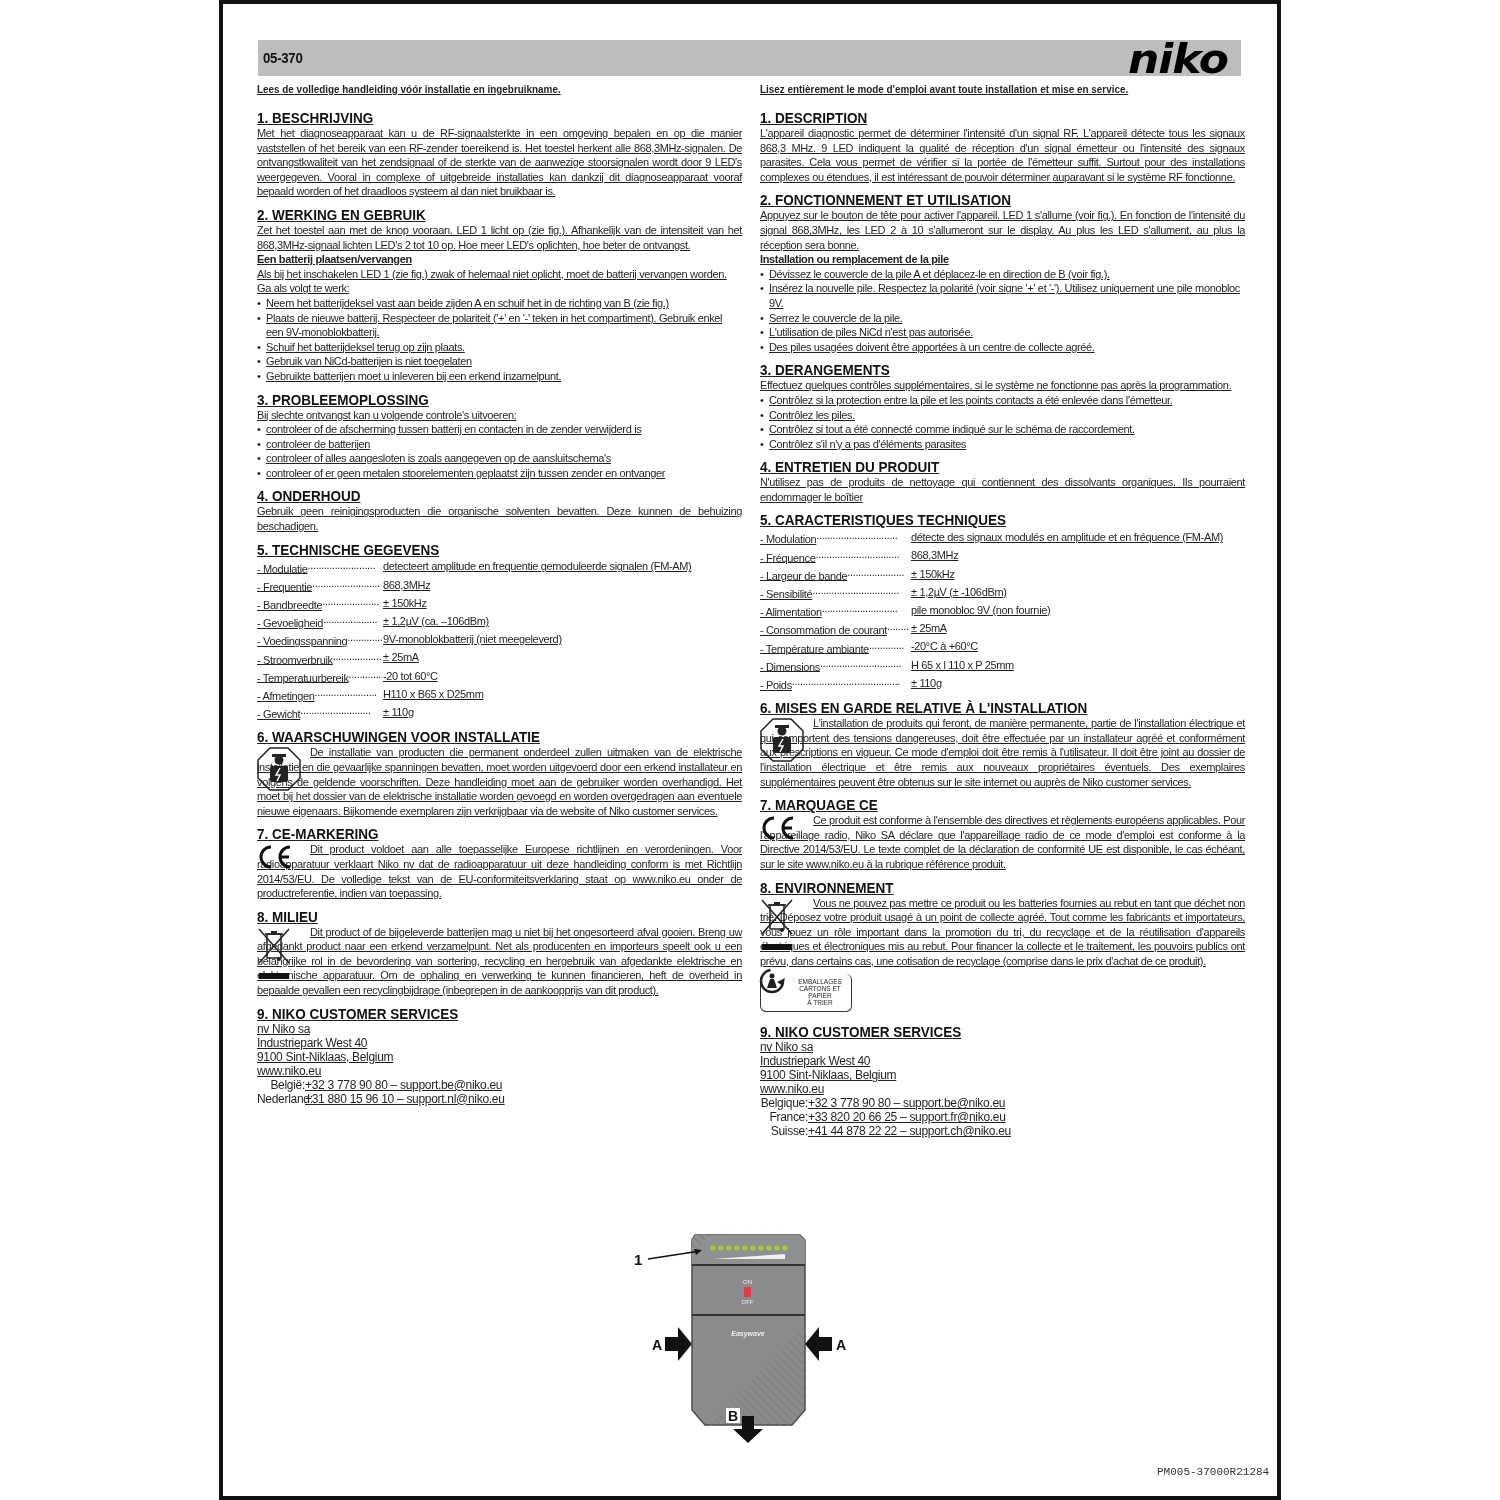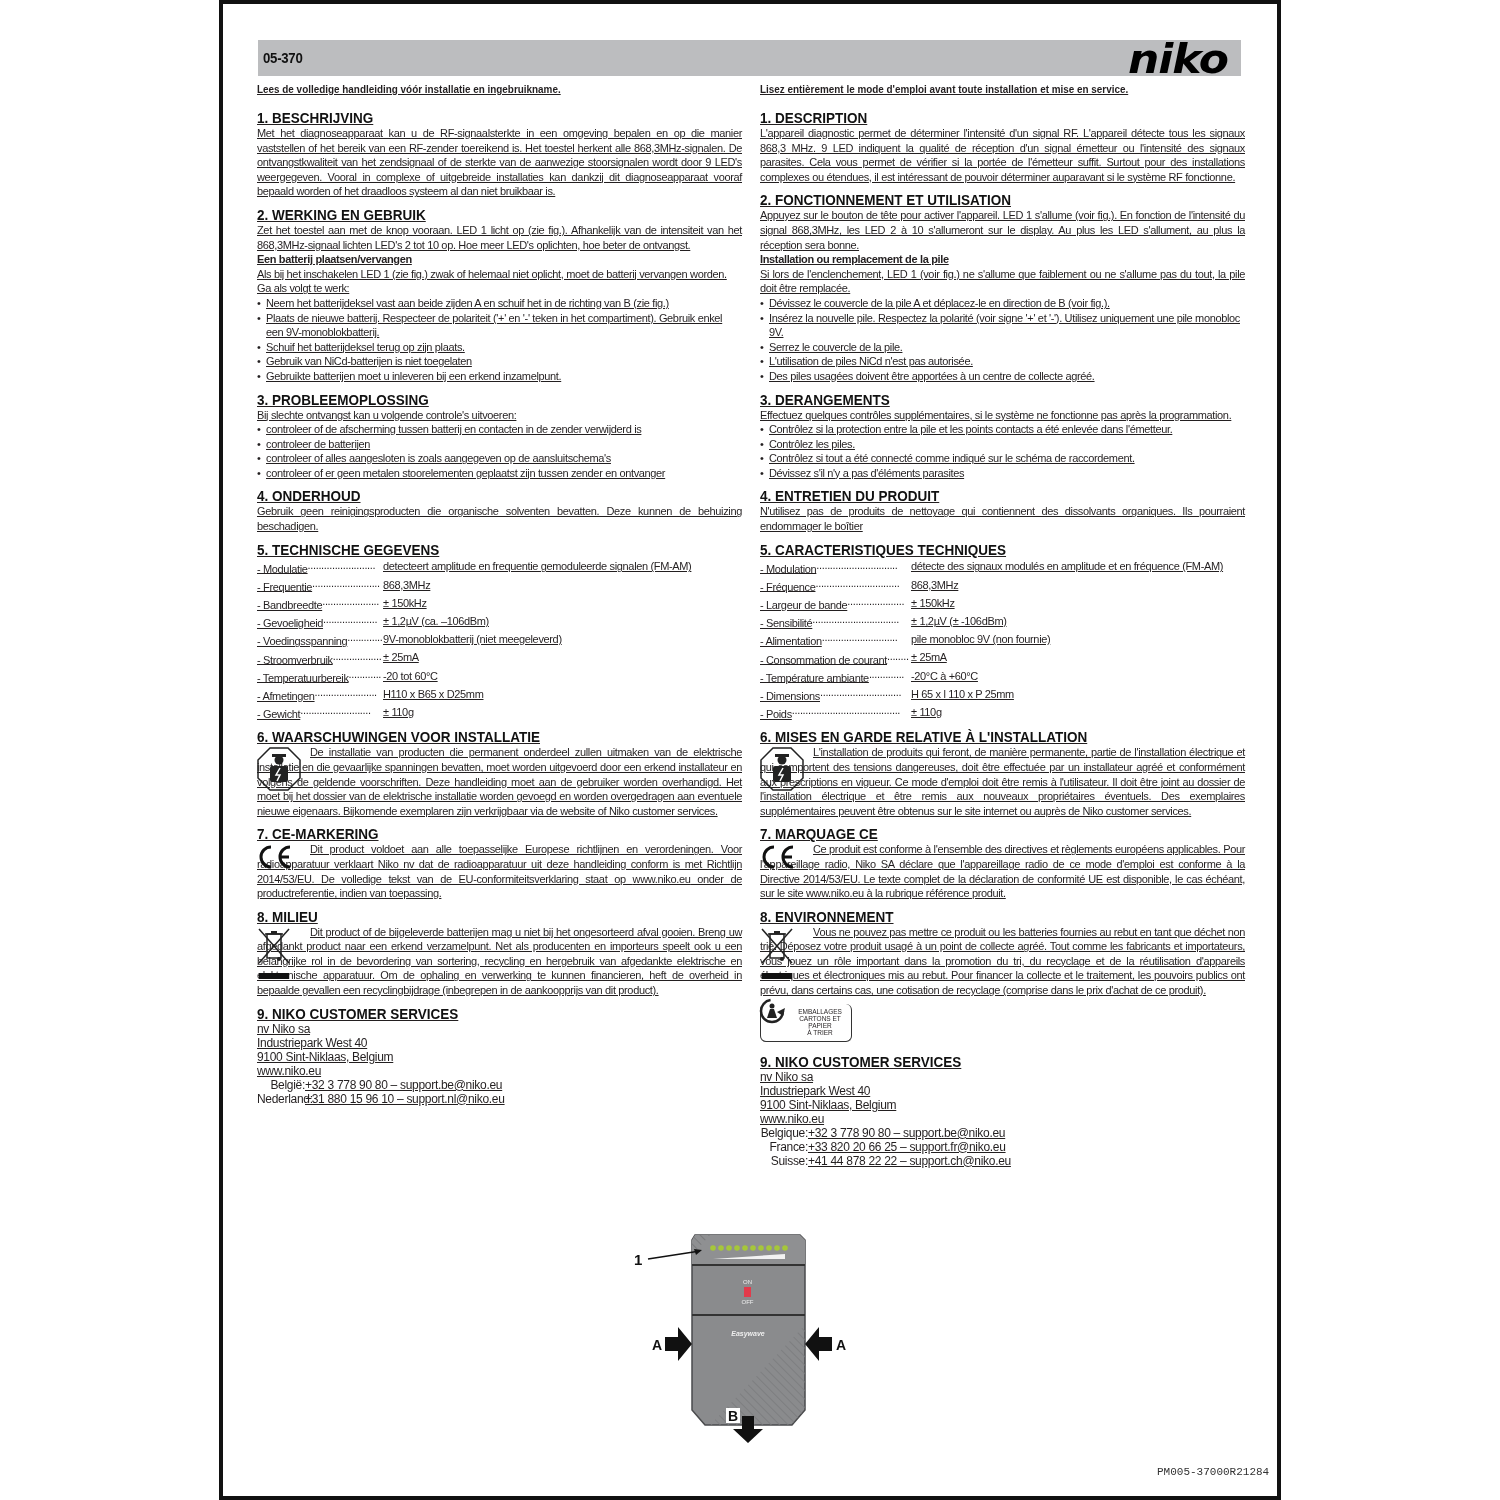--- a/index.html
+++ b/index.html
@@ -166,36 +166,35 @@
 
 <div class="col fr">
   <div class="intro">Lisez entièrement le mode d'emploi avant toute installation et mise en service.</div>
 
   <div class="sec-title">1. DESCRIPTION</div>
   <div class="p">L'appareil diagnostic permet de déterminer l'intensité d'un signal RF.  L'appareil détecte tous les signaux 868,3 MHz. 9 LED indiquent la qualité de réception d'un signal émetteur ou l'intensité des signaux parasites. Cela vous permet de vérifier si la portée de l'émetteur suffit. Surtout pour des installations complexes ou étendues, il est intéressant de pouvoir déterminer auparavant si le système RF fonctionne.</div>
 
   <div class="sec-title">2. FONCTIONNEMENT ET UTILISATION</div>
   <div class="p">Appuyez sur le bouton de tête pour activer l'appareil. LED 1 s'allume (voir fig.). En fonction de l'intensité du signal 868,3MHz, les LED 2 à 10 s'allumeront sur le display. Au plus les LED s'allument, au plus la réception sera bonne.</div>
   <div class="p sub">Installation ou remplacement de la pile</div>
-  <div class="p">Si lors de l'enclenchement, LED 1 (voir fig.) ne s'allume que faiblement ou ne s'allume pas du tout, la pile doit être remplacée.</div>
   <ul class="bul">
     <li>Dévissez le couvercle de la pile A et déplacez-le en direction de B (voir fig.).</li>
     <li>Insérez la nouvelle pile. Respectez la polarité (voir signe '+' et '-'). Utilisez uniquement une pile monobloc 9V.</li>
     <li>Serrez le couvercle de la pile.</li>
     <li>L'utilisation de piles NiCd n'est pas autorisée.</li>
     <li>Des piles usagées doivent être apportées à un centre de collecte agréé.</li>
   </ul>
 
   <div class="sec-title">3. DERANGEMENTS</div>
   <div class="p">Effectuez quelques contrôles supplémentaires, si le système ne fonctionne pas après la programmation.</div>
   <ul class="bul">
     <li>Contrôlez si la protection entre la pile et les points contacts a été enlevée dans l'émetteur.</li>
     <li>Contrôlez les piles.</li>
     <li>Contrôlez si tout a été connecté comme indiqué sur le schéma de raccordement.</li>
-    <li>Dévissez s'il n'y a pas d'éléments parasites</li>
+    <li>Contrôlez s'il n'y a pas d'éléments parasites</li>
   </ul>
 
   <div class="sec-title">4. ENTRETIEN DU PRODUIT</div>
   <div class="p">N'utilisez pas de produits de nettoyage qui contiennent des dissolvants organiques. Ils pourraient endommager le boîtier</div>
 
   <div class="sec-title">5. CARACTERISTIQUES TECHNIQUES</div>
   <table class="spec">
     <tbody>
         <tr>
           <td style="width:151px"><span>- Modulation</span><span class="lead">..............................</span></td>

